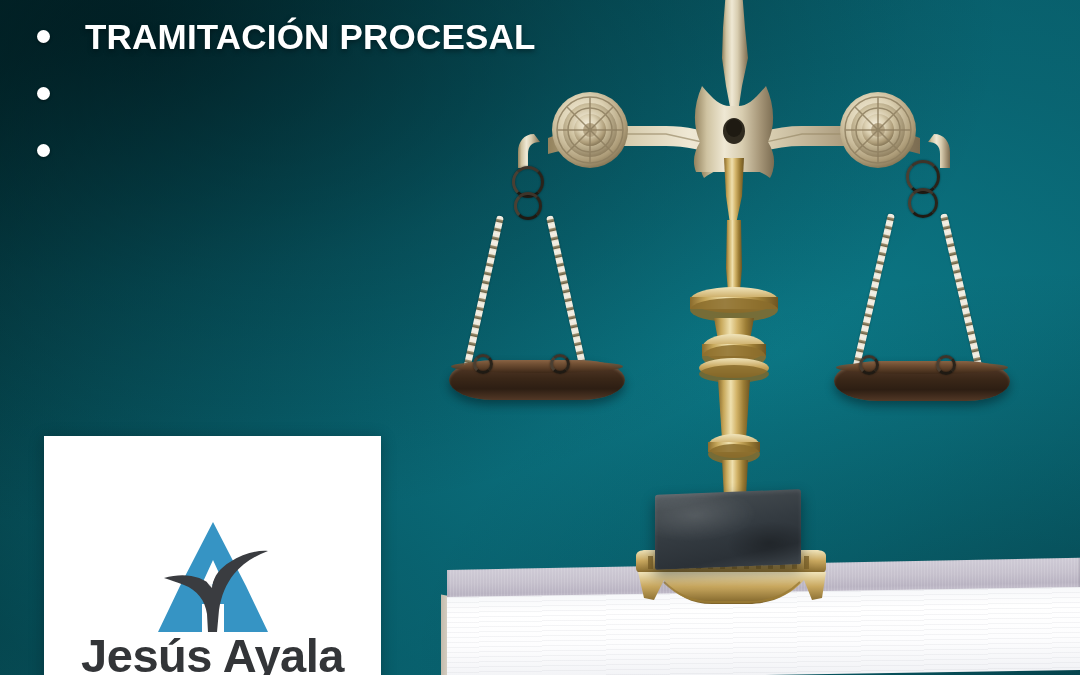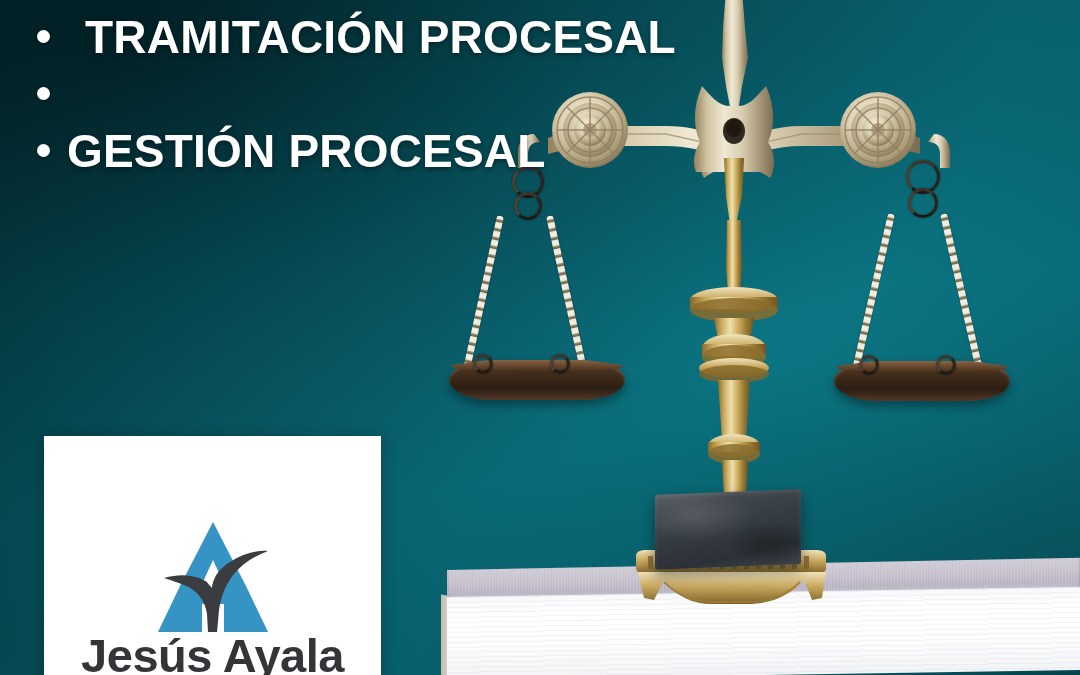--- a/index.html
+++ b/index.html
@@ -37,21 +37,21 @@
   }
   .bullet-row .dot{
     width:13px; height:13px; border-radius:50%;
     background:#ffffff;
     margin-left:37px; margin-right:17px;
     flex:0 0 auto;
     box-shadow:0 1px 3px rgba(0,0,0,.45);
   }
   .bullet-row .txt{
     color:#ffffff;
-    font-size:46px;
+    font-size:35px;
     font-weight:bold;
     letter-spacing:0.2px;
     white-space:nowrap;
     text-shadow:0 2px 5px rgba(0,14,18,.55);
     line-height:1;
   }
   .bullet-row.indented .txt{ padding-left:18px; }
 
   
   #book{
@@ -370,21 +370,20 @@
       <span class="dot"></span>
       <span class="txt">TRAMITACIÓN PROCESAL</span>
     </div>
 
     <div class="bullet-row">
       <span class="dot"></span>
     </div>
 
     <div class="bullet-row">
       <span class="dot"></span>
-      <span class="txt">GESTIÓN PROCESAL</span>
     </div>
   </div>
 
   <div id="logo-card">
     <div id="logo-mark">
       <svg width="126" height="114" viewBox="0 0 126 114">
 
         <path d="M63,2 L96,66 L96,112 L74,112 L74,84 L52,84 L52,112 L30,112 L30,66 Z
                  M63,40 L52,64 L74,64 Z" fill="#3694c4"></path>
 

